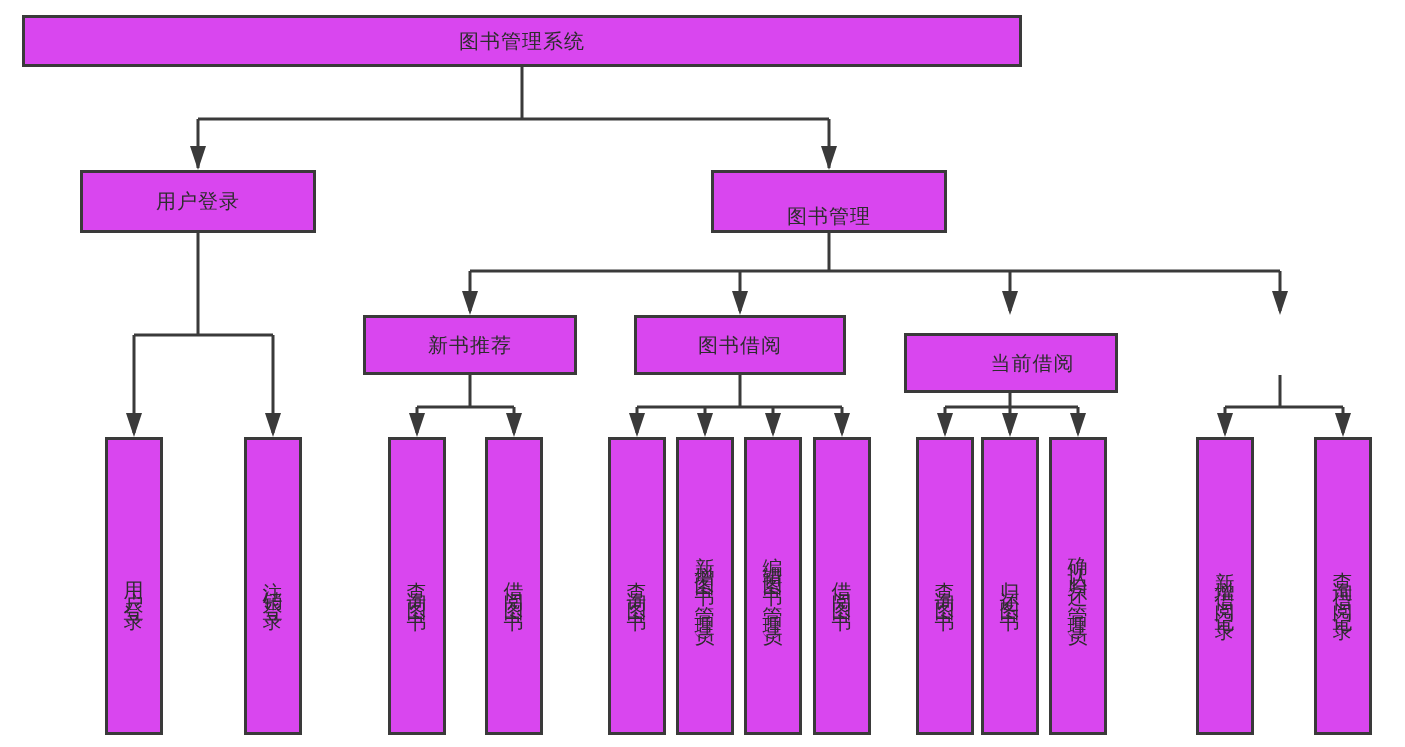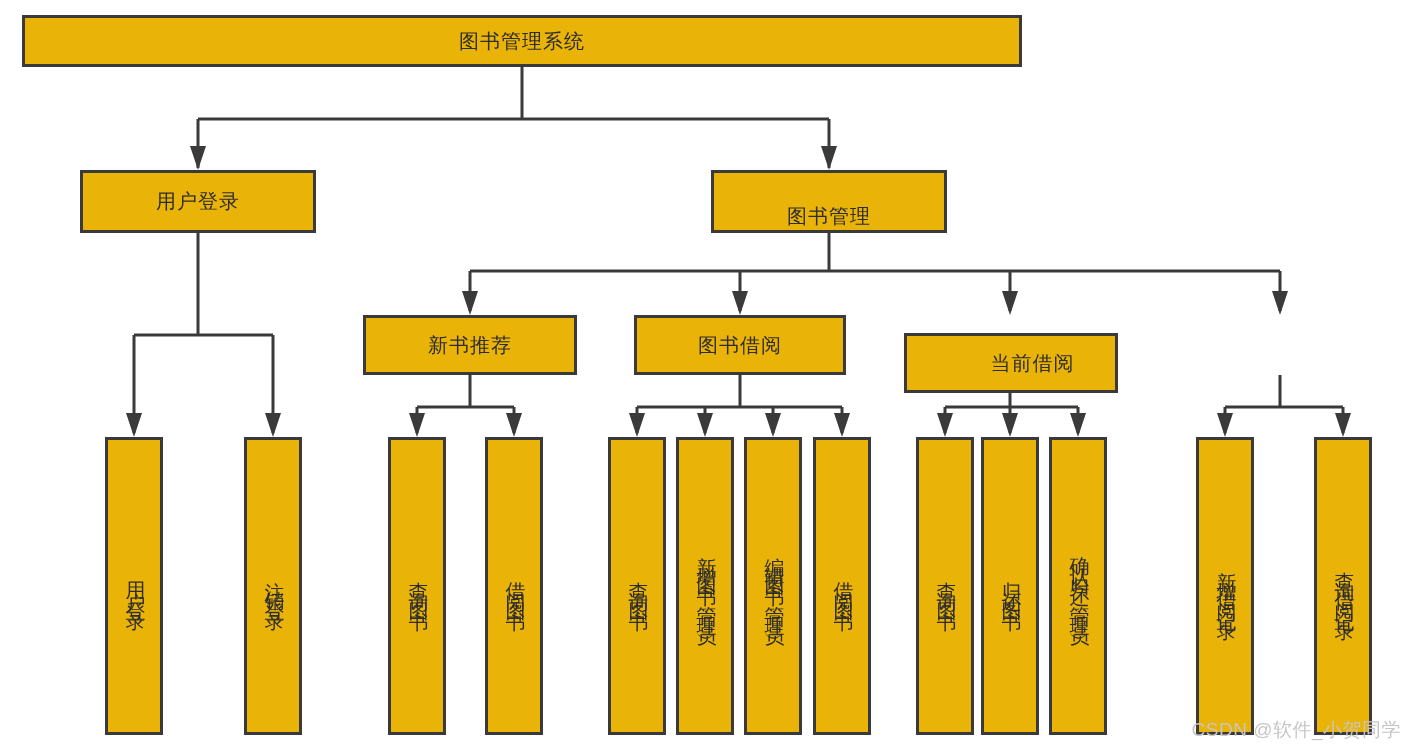--- a/index.html
+++ b/index.html
@@ -26,24 +26,23 @@
   svg.connectors path{
     fill:none;stroke:var(--line);stroke-width:3;
   }
   svg.connectors polygon{
     fill:var(--line);stroke:none;
   }
   .node{
     position:absolute;
     box-sizing:border-box;
     border:3px solid var(--line);
-    background:#eab308;
+    background:#d946ef;
     display:flex;align-items:center;justify-content:center;
     color:var(--text);
-    font-family:Liberation Mono, monospace;
   }
   .node .h-label{
     font-size:20px;
     letter-spacing:1px;
     white-space:nowrap;
   }
   .node.leaf .v-label{
     writing-mode:vertical-rl;
     font-size:20px;
     letter-spacing:10px;
@@ -153,14 +152,13 @@
     <span class="v-label">确认归还（管理员）</span>
   </div>
 
   <div class="node leaf" style="left:1196px;top:437px;width:58px;height:298px;">
     <span class="v-label">新增借阅记录</span>
   </div>
   <div class="node leaf" style="left:1314px;top:437px;width:58px;height:298px;">
     <span class="v-label">查询借阅记录</span>
   </div>
 
-  <div class="watermark">CSDN @软件_小贺同学</div>
 </div>
 
 </body></html>

